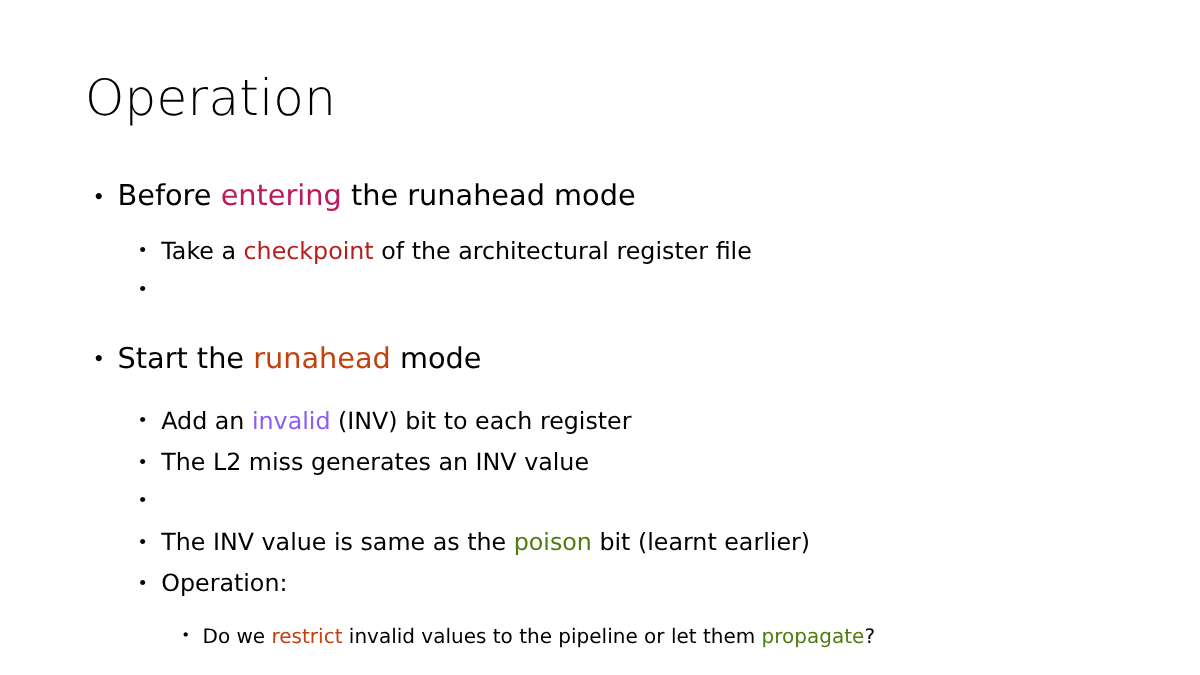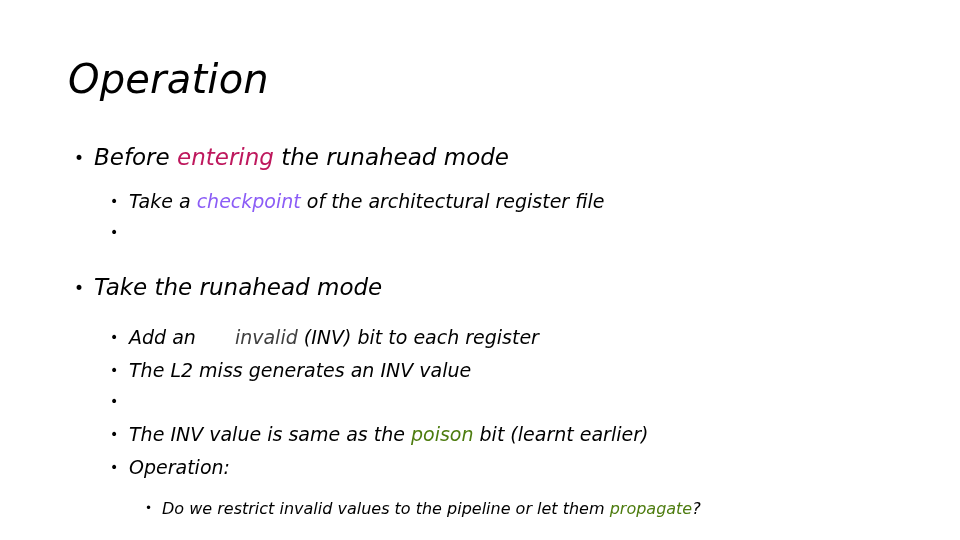--- a/index.html
+++ b/index.html
@@ -13,21 +13,20 @@
     overflow: hidden;
     font-family: "DejaVu Sans", sans-serif;
     color: #000000;
     -webkit-font-smoothing: antialiased;
   }
   .slide {
     position: relative;
     width: 960px;
     height: 540px;
     background: #ffffff;
-    font-style: italic;
   }
 
   
   .slide-title {
     position: absolute;
     left: 68px;
     top: 56px;
     font-size: 40px;
     font-weight: 300;
     letter-spacing: 0.2px;
@@ -117,23 +116,23 @@
   }
 
   
   .group-gap-top { margin-top: 10px; }
   .group-gap-big { margin-top: 20px; }
   .group-gap-mid { margin-top: 16px; }
   .group-gap-small { margin-top: 11px; }
 
   
   .hl-green  { color: #be185d; }
-  .hl-tan    { color: #8b5cf6; }
-  .hl-red    { color: #000000; }
-  .hl-navy   { color: #404040; margin-left: 33px; }
+  .hl-tan    { color: #b91c1c; }
+  .hl-red    { color: #c2410c; }
+  .hl-navy   { color: #8b5cf6; }
   .hl-blue   { color: #4d7c0f; }
 </style>
 </head>
 <body>
 
 <div class="slide">
 
   <div class="slide-title">Operation</div>
 
   <div class="body">
@@ -149,21 +148,21 @@
         <span class="text"><span>Take a </span><span class="hl-tan">checkpoint</span><span> of the architectural register file</span></span>
       </div>
 
       <div class="line lvl2">
         <span class="bullet">•</span>
       </div>
     </div>
 
     <div class="line lvl1 group-gap-big">
       <span class="bullet">•</span>
-      <span class="text"><span>Take the </span><span class="hl-red">runahead</span><span> mode</span></span>
+      <span class="text"><span>Start the </span><span class="hl-red">runahead</span><span> mode</span></span>
     </div>
 
     <div class="group-gap-mid">
       <div class="line lvl3">
         <span class="bullet">•</span>
         <span class="text"><span>Add an </span><span class="hl-navy">invalid</span><span> (INV) bit to each register</span></span>
       </div>
 
       <div class="line lvl3">
         <span class="bullet">•</span>

